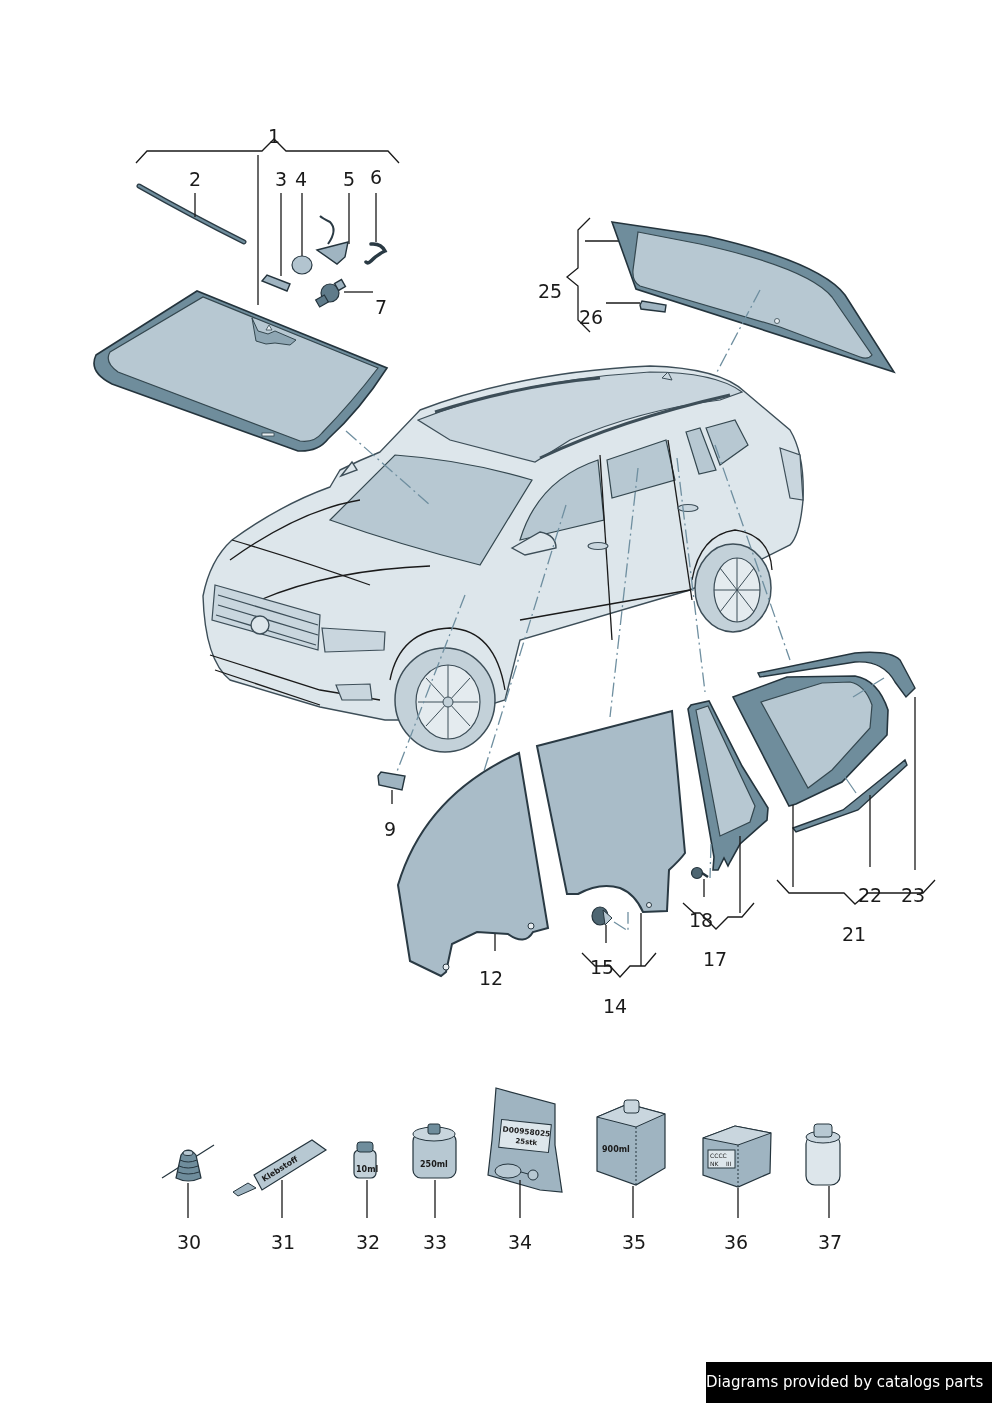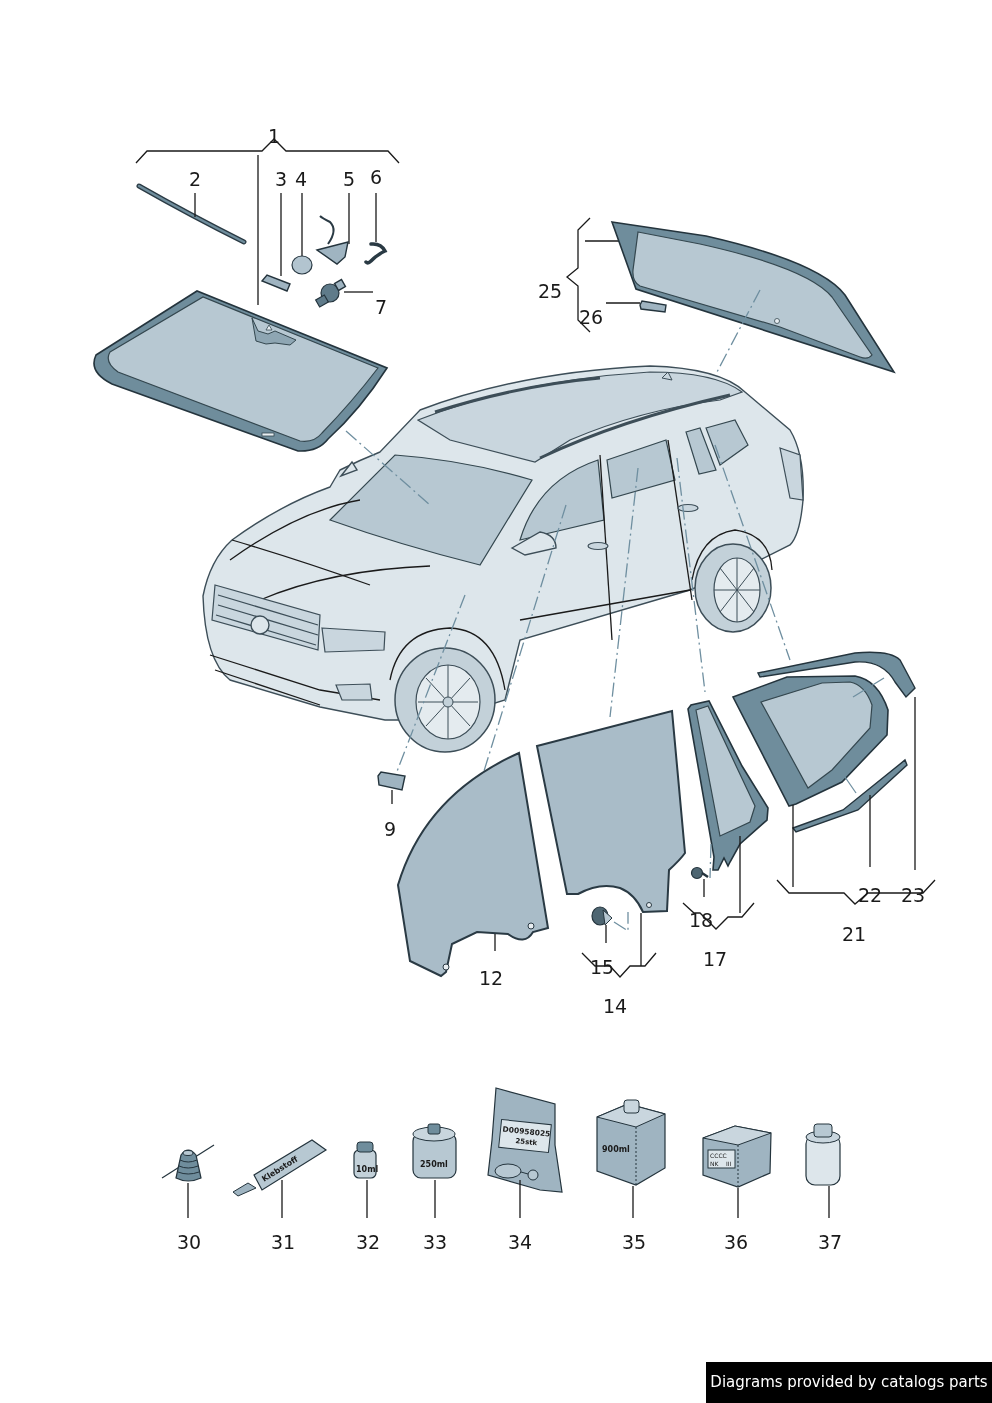--- a/index.html
+++ b/index.html
@@ -8,21 +8,21 @@
   .lbl { font-family: "DejaVu Sans", sans-serif; font-size: 19px; fill: #1a1a1a; }
   .ln { stroke: #1a1a1a; stroke-width: 1.3; fill: none; }
   .dash { stroke: #6f8fa0; stroke-width: 1.3; fill: none; stroke-dasharray: 14 4 2 4; }
   .glass { fill: #a9bcc8; stroke: #2a3a44; stroke-width: 2; }
   .glass-in { fill: #b7c8d2; stroke: #34474f; stroke-width: 1.2; }
   .frame { fill: #6f8d9c; stroke: #24343d; stroke-width: 1.6; }
   .part { fill: #9fb4c1; stroke: #24343d; stroke-width: 1.4; }
   .body { fill: #dde6eb; stroke: #3d4e58; stroke-width: 1.4; }
   .body2 { fill: #c9d6de; stroke: #3d4e58; stroke-width: 1.2; }
   .dark { fill: #5f7b8a; stroke: #24343d; stroke-width: 1.2; }
-  .footer { position: absolute; right: 0; top: 1362px; width: 286px; height: 41px; background: #000; color: #fff; font-family: "DejaVu Sans", sans-serif; font-size: 15px; line-height: 41px; text-align: center; }
+  .footer { position: absolute; right: 0; top: 1362px; width: 286px; height: 41px; background: #000; color: #fff; font-family: "DejaVu Sans", sans-serif; font-size: 15px; line-height: 41px; text-align: left; }
 </style>
 </head>
 <body>
 
 <svg id="diagram" viewBox="0 0 992 1403" xmlns="http://www.w3.org/2000/svg">
 
   <g>
     <path class="ln" d="M136,163 L147,151 L262,151 L274,139 L286,151 L388,151 L399,163"></path>
     <line class="ln" x1="258" y1="155" x2="258" y2="305"></line>
 

